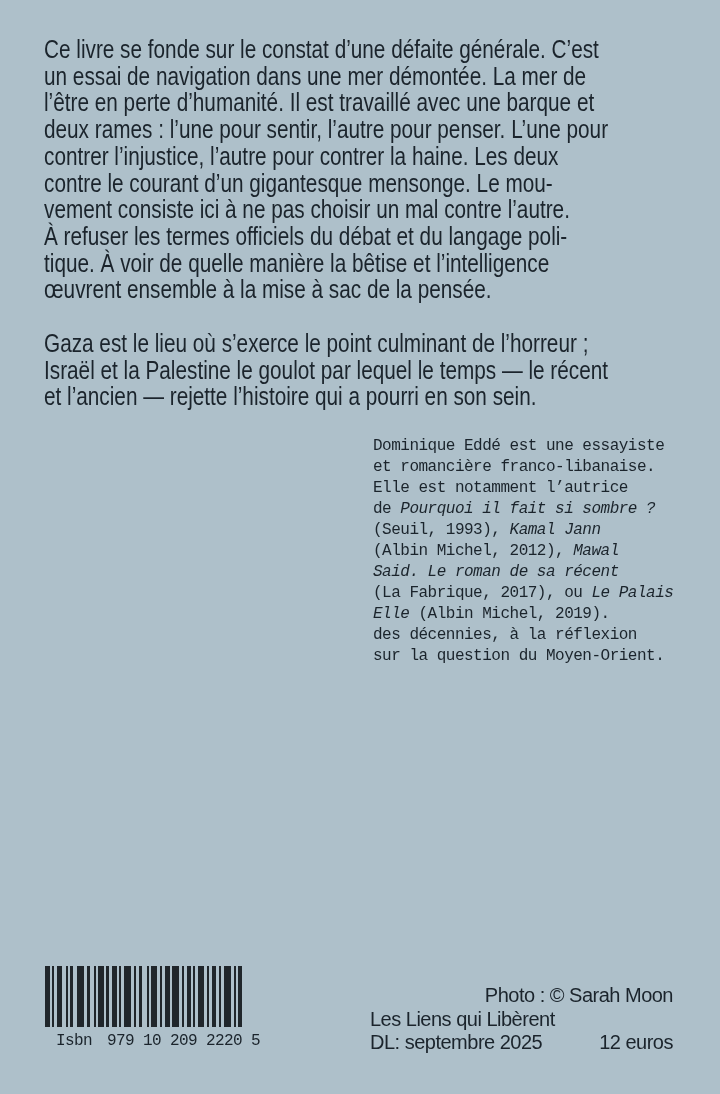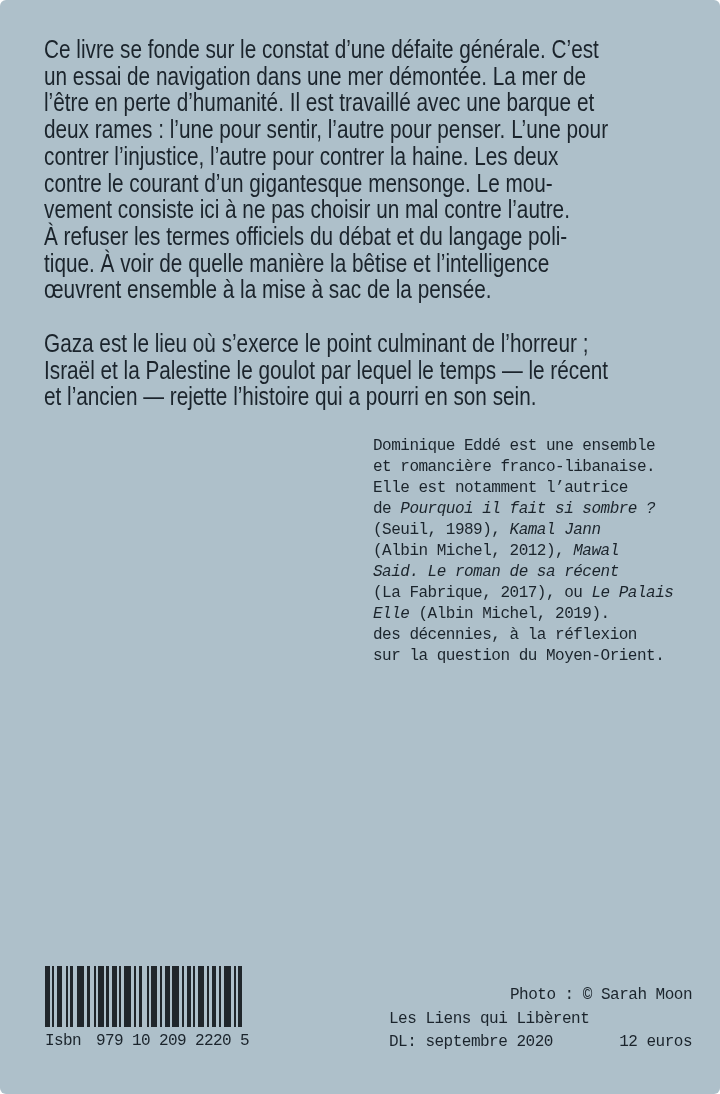--- a/index.html
+++ b/index.html
@@ -47,51 +47,51 @@
     top: 966px;
     width: 202px;
     height: 61px;
     display: flex;
     align-items: stretch;
     overflow: hidden;
   }
   .barcode .bar { height: 100%; flex: none; }
   .isbn-row {
     position: absolute;
-    left: 45px;
+    left: 56px;
     top: 1032px;
     display: flex;
     gap: 15px;
     font-family: "Liberation Mono", monospace;
     font-size: 16px;
     letter-spacing: -0.6px;
     white-space: nowrap;
   }
   .colophon {
     position: absolute;
-    left: 389px;
+    left: 370px;
     top: 984px;
     width: 303px;
-    font-family: Liberation Mono, monospace;
-    font-size: 16px;
+    font-family: Liberation Sans, sans-serif;
+    font-size: 20px;
     line-height: 23.5px;
     letter-spacing: -0.5px;
   }
   .colophon-photo { text-align: right; white-space: nowrap; }
   .colophon-publisher { text-align: left; white-space: nowrap; }
   .colophon-bottom {
     display: flex;
     justify-content: space-between;
     white-space: nowrap;
   }
 </style>
 </head>
 <body>
 
-<div class="back-cover" style="background: rgb(174, 192, 202); color: rgb(27, 36, 44); border-radius: 6px;">
+<div class="back-cover" style="background: rgb(174, 192, 202); color: rgb(27, 36, 44);">
 
   <div class="blurb">
     <div class="blurb-inner" id="blurb-inner">
         <div class="blurb-paragraph">
           <div class="blurb-line">Ce livre se fonde sur le constat d’une défaite générale. C’est</div>
           <div class="blurb-line">un essai de navigation dans une mer démontée. La mer de</div>
           <div class="blurb-line">l’être en perte d’humanité. Il est travaillé avec une barque et</div>
           <div class="blurb-line">deux rames : l’une pour sentir, l’autre pour penser. L’une pour</div>
           <div class="blurb-line">contrer l’injustice, l’autre pour contrer la haine. Les deux</div>
           <div class="blurb-line">contre le courant d’un gigantesque mensonge. Le mou-</div>
@@ -102,25 +102,25 @@
         </div>
         <div class="blurb-paragraph">
           <div class="blurb-line">Gaza est le lieu où s’exerce le point culminant de l’horreur ;</div>
           <div class="blurb-line">Israël et la Palestine le goulot par lequel le temps — le récent</div>
           <div class="blurb-line">et l’ancien — rejette l’histoire qui a pourri en son sein.</div>
         </div>
       </div>
   </div>
 
   <div class="bio" id="bio">
-      <div class="bio-line"><span>Dominique Eddé est une ensemble</span></div>
+      <div class="bio-line"><span>Dominique Eddé est une essayiste</span></div>
       <div class="bio-line"><span>et romancière franco-libanaise.</span></div>
       <div class="bio-line"><span>Elle est notamment l’autrice</span></div>
       <div class="bio-line"><span>de </span><em>Pourquoi il fait si sombre ?</em></div>
-      <div class="bio-line"><span>(Seuil, 1989), </span><em>Kamal Jann</em></div>
+      <div class="bio-line"><span>(Seuil, 1993), </span><em>Kamal Jann</em></div>
       <div class="bio-line"><span>(Albin Michel, 2012), </span><em>Mawal</em></div>
       <div class="bio-line"><em>Said. Le roman de sa récent</em></div>
       <div class="bio-line"><span>(La Fabrique, 2017), ou </span><em>Le Palais</em></div>
       <div class="bio-line"><em>Elle</em><span> (Albin Michel, 2019).</span></div>
       <div class="bio-line"><span>des décennies, à la réflexion</span></div>
       <div class="bio-line"><span>sur la question du Moyen-Orient.</span></div>
     </div>
 
   <div class="barcode" id="barcode">
       <div class="bar" style="width: 4.64px; margin-right: 2.32px; background: rgb(32, 38, 43);"></div>
@@ -157,18 +157,18 @@
 
   <div class="isbn-row">
     <span>Isbn</span>
     <span>979 10 209 2220 5</span>
   </div>
 
   <div class="colophon">
     <div class="colophon-photo">Photo : © Sarah Moon</div>
     <div class="colophon-publisher">Les Liens qui Libèrent</div>
     <div class="colophon-bottom">
-      <span>DL: septembre 2020</span>
+      <span>DL: septembre 2025</span>
       <span>12 euros</span>
     </div>
   </div>
 
 </div>
 
 </body></html>

